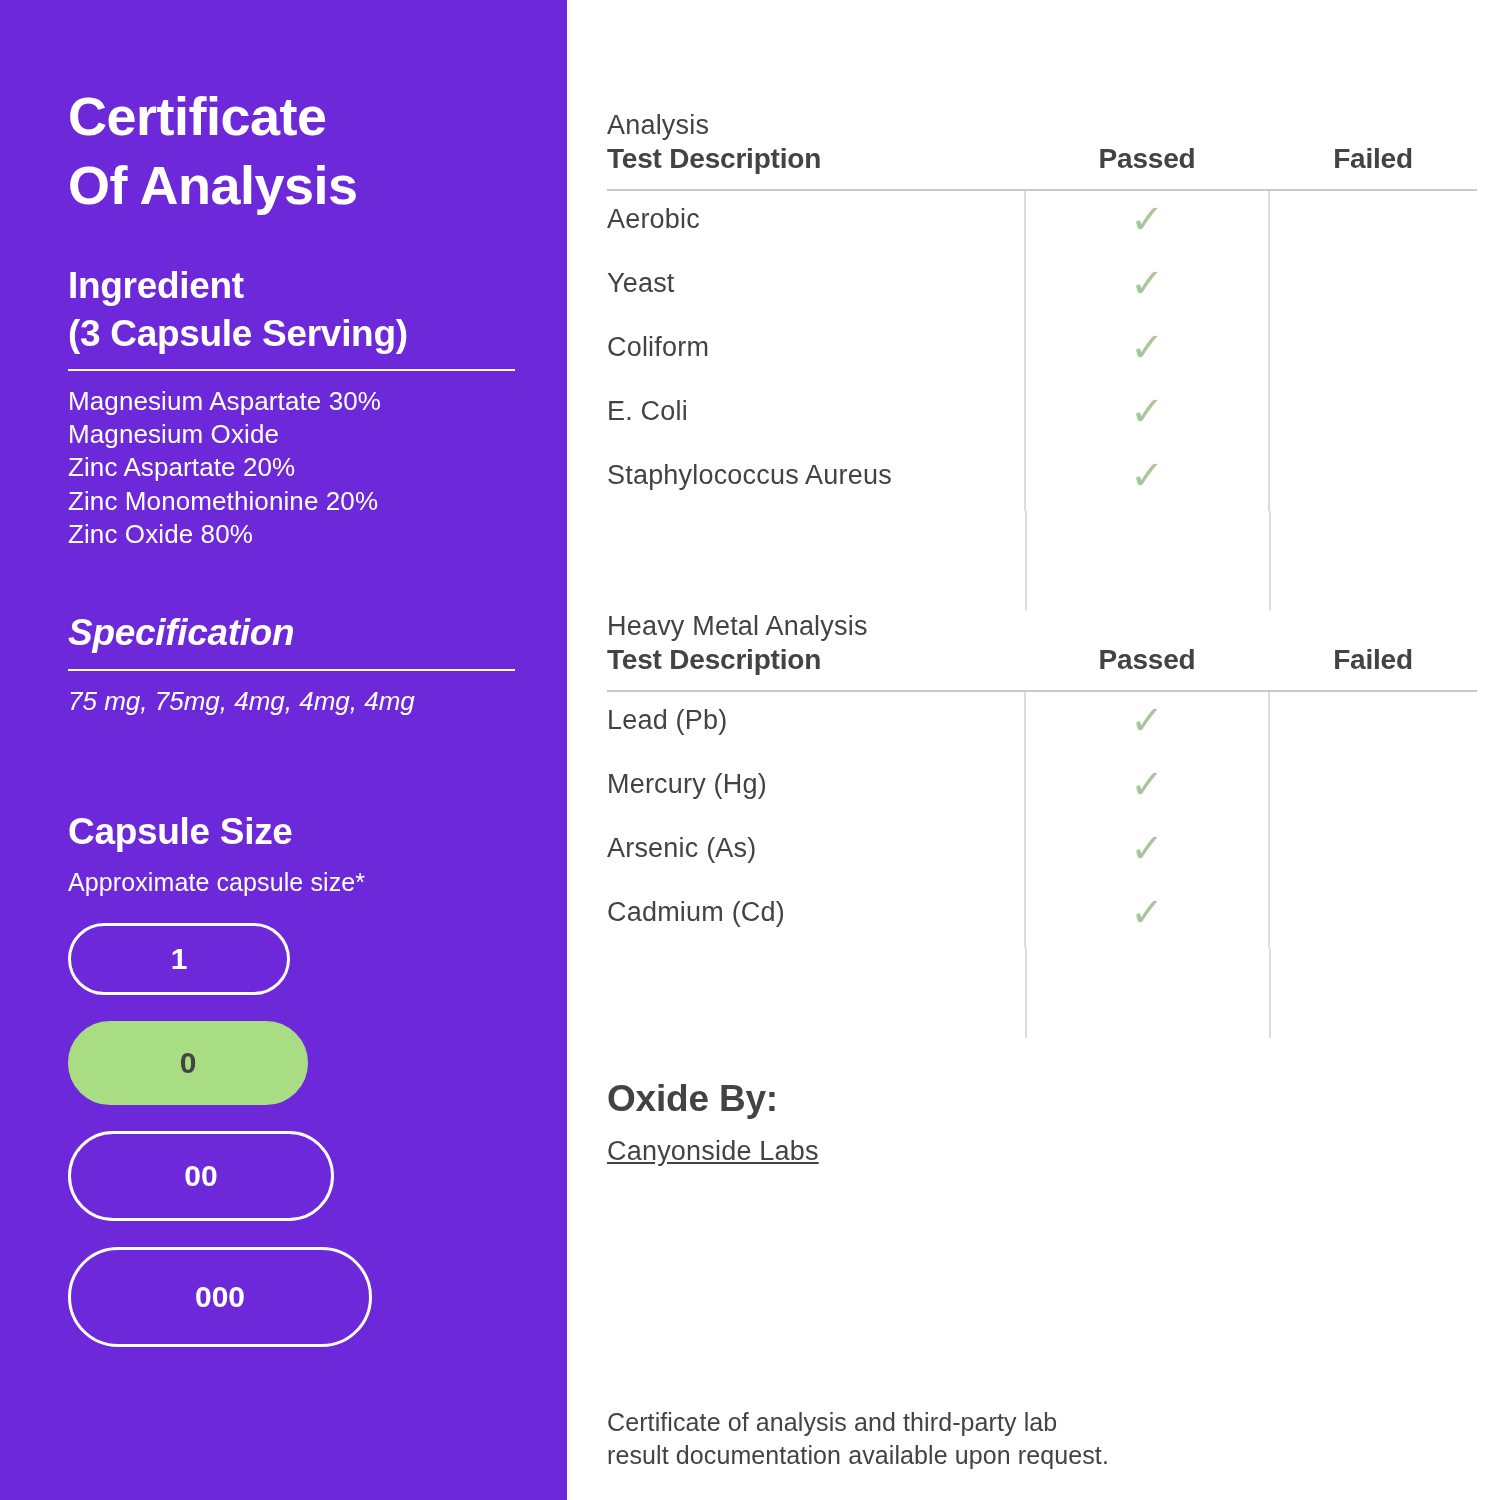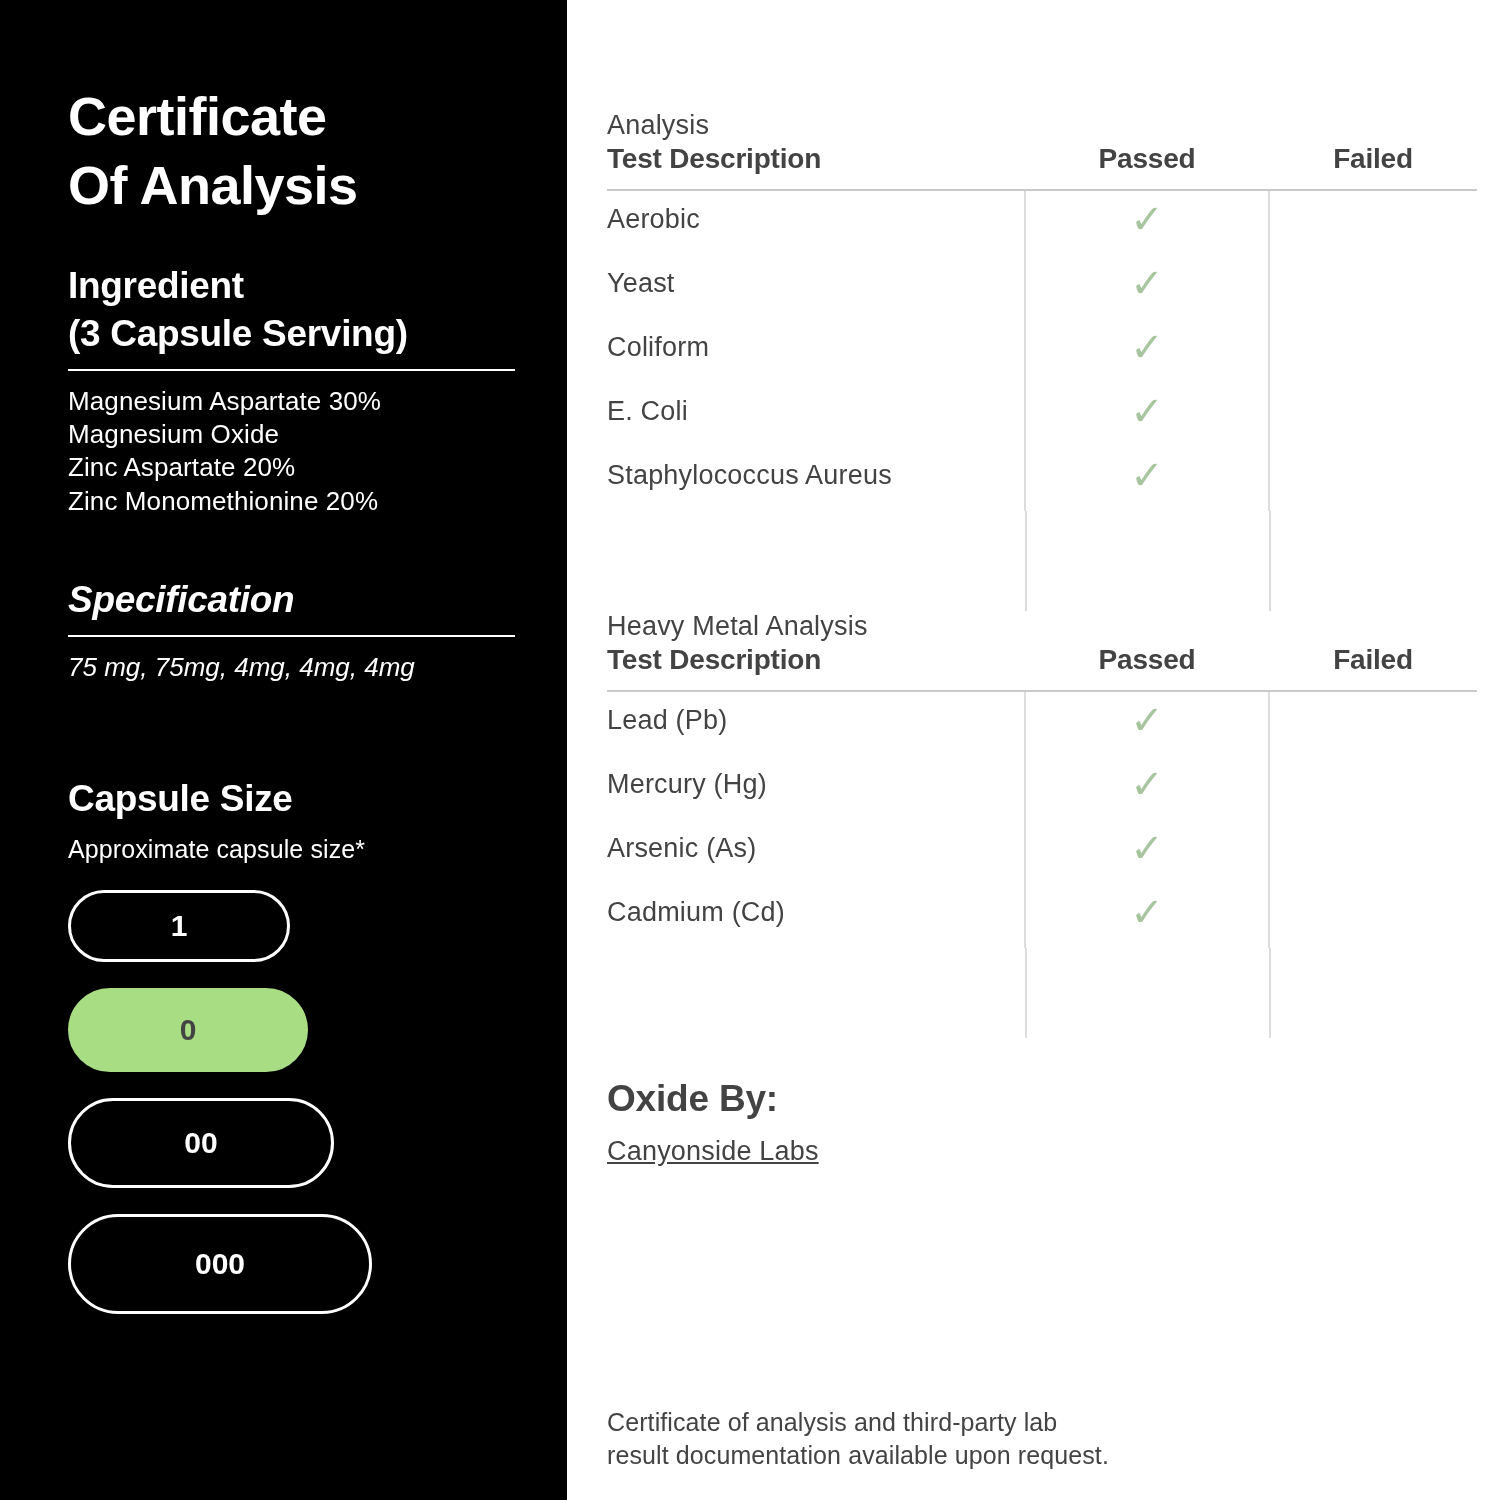--- a/index.html
+++ b/index.html
@@ -17,21 +17,21 @@
     position: relative;
     width: 1500px;
     height: 1500px;
     display: flex;
   }
 
   
   .sidebar {
     width: 567px;
     height: 1500px;
-    background: #000000;
+    background: #6d28d9;
     box-sizing: border-box;
     padding: 82px 52px 4px 68px;
     color: #ffffff;
     flex: 0 0 567px;
   }
   .coa-title {
     font-size: 54px;
     font-weight: bold;
     line-height: 1.28;
     letter-spacing: -0.5px;
@@ -214,20 +214,21 @@
 
     <div>
       <div class="section-heading">Ingredient</div>
       <div class="section-heading">(3 Capsule Serving)</div>
       <hr class="rule">
       <ul class="ing-list">
         <li>Magnesium Aspartate 30%</li>
         <li>Magnesium Oxide</li>
         <li>Zinc Aspartate 20%</li>
         <li>Zinc Monomethionine 20%</li>
+        <li>Zinc Oxide 80%</li>
       </ul>
     </div>
 
     <div class="spec-block">
       <div class="section-heading">Specification</div>
       <hr class="rule">
       <div class="spec-value">75 mg, 75mg, 4mg, 4mg, 4mg</div>
     </div>
 
     <div class="capsule-block">

